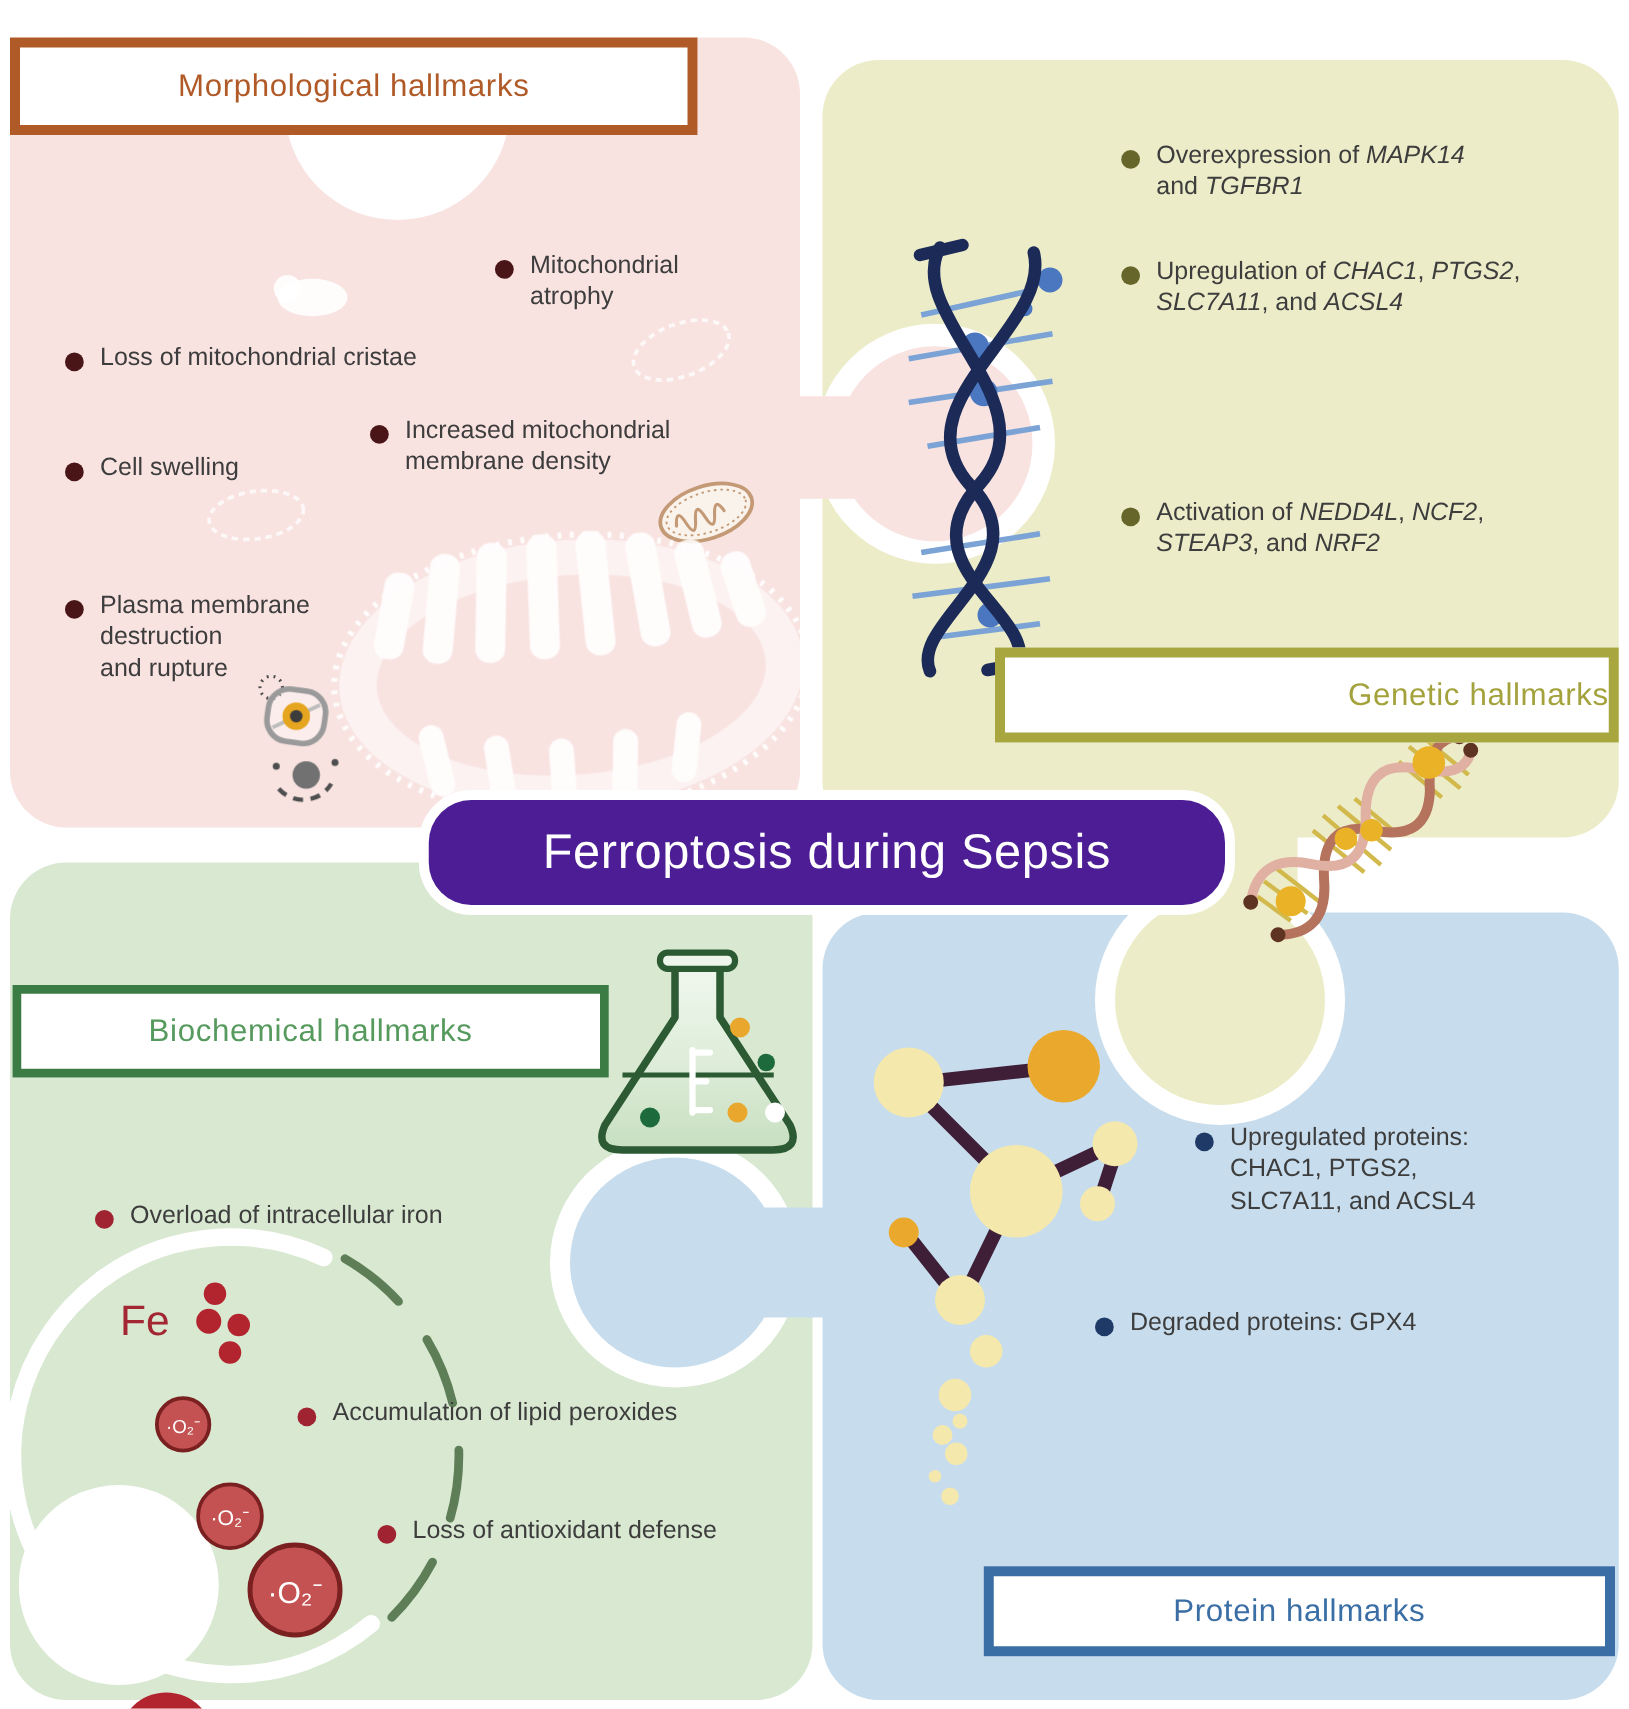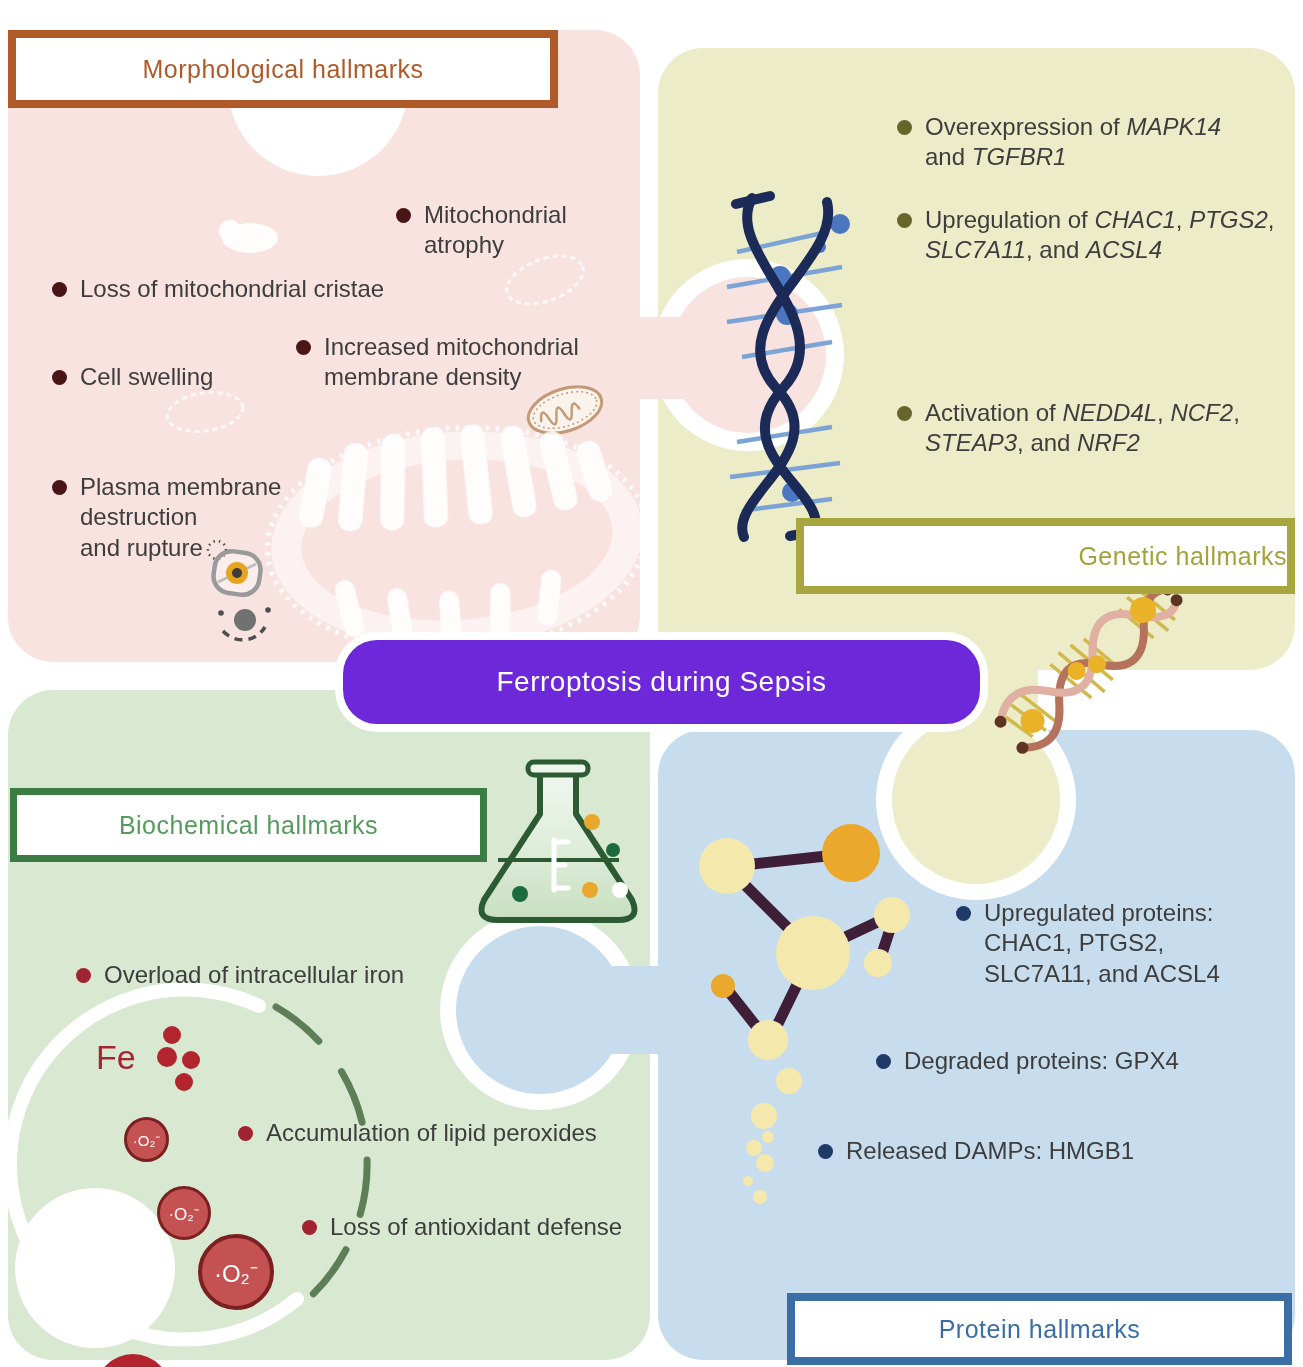--- a/index.html
+++ b/index.html
@@ -8,34 +8,34 @@
     background:#ffffff;font-family:"Liberation Sans",sans-serif;
   }
   #bg{position:absolute;left:0;top:0;}
   .titlebox{
     position:absolute;background:#ffffff;display:flex;align-items:center;justify-content:center;
     font-size:25px;letter-spacing:.5px;box-sizing:border-box;
   }
   .titlebox.morph{border:8px solid #b05a28;color:#b05a28;}
   .titlebox.genetic{border:8px solid #a8a73f;color:#a3a23c;}
   .titlebox.biochem{border:7px solid #3a7c44;color:#579a5e;}
-  .titlebox.protein{border:8px solid #3a6ea5;color:#3a6ea5;margin-top:40px;}
+  .titlebox.protein{border:8px solid #3a6ea5;color:#3a6ea5;}
   .banner{
     position:absolute;left:343px;top:640px;width:637px;height:84px;
-    background:#6d28d9;border-radius:34px;box-shadow:0 0 0 8px #ffffff;
+    background:#4c1d95;border-radius:34px;box-shadow:0 0 0 8px #ffffff;
     display:flex;align-items:center;justify-content:center;
-    color:#ffffff;font-size:28px;letter-spacing:.5px;
+    color:#ffffff;font-size:39px;letter-spacing:.5px;
   }
   .bullet{position:absolute;display:flex;gap:13px;}
   .dot{width:15px;height:15px;border-radius:50%;flex:0 0 auto;margin-top:8px;}
   .dot.morph{background:#4a1517;}
   .dot.genetic{background:#66662b;}
   .dot.biochem{background:#a02331;}
   .dot.protein{background:#1f3a66;}
-  .btext{white-space:pre-line;font-size:24px;color:#3d3d3d;line-height:1.27;}
+  .btext{white-space:pre-line;font-size:20px;color:#3d3d3d;line-height:1.27;}
   .it{font-style:italic;}
   .felabel{position:absolute;left:96px;top:1038px;font-size:34px;color:#a32633;}
   .o2{
     position:absolute;border-radius:50%;background:#c45252;border:3px solid #7a2020;
     display:flex;align-items:center;justify-content:center;color:#ffffff;box-sizing:border-box;
   }
   .o2a{left:124px;top:1117px;width:45px;height:45px;font-size:15px;}
   .o2b{left:157px;top:1186px;width:54px;height:54px;font-size:17px;}
   .o2c{left:198px;top:1234px;width:76px;height:76px;font-size:24px;border-width:4px;}
 </style>
@@ -304,24 +304,20 @@
   <div class="bullet" style="left:956px;top:898px;">
     <span class="dot protein"></span>
     <span class="btext">Upregulated proteins:
 CHAC1, PTGS2,
 SLC7A11, and ACSL4</span>
   </div>
   <div class="bullet" style="left:876px;top:1046px;">
     <span class="dot protein"></span>
     <span class="btext">Degraded proteins: GPX4</span>
   </div>
-  <div class="bullet" style="left:818px;top:1136px;">
-    <span class="dot protein"></span>
-    <span class="btext">Released DAMPs: HMGB1</span>
-  </div>
 
   <div class="felabel">Fe</div>
   <div class="o2 o2a">
     <span>·O₂⁻</span>
   </div>
   <div class="o2 o2b">
     <span>·O₂⁻</span>
   </div>
   <div class="o2 o2c">
     <span>·O₂⁻</span>

